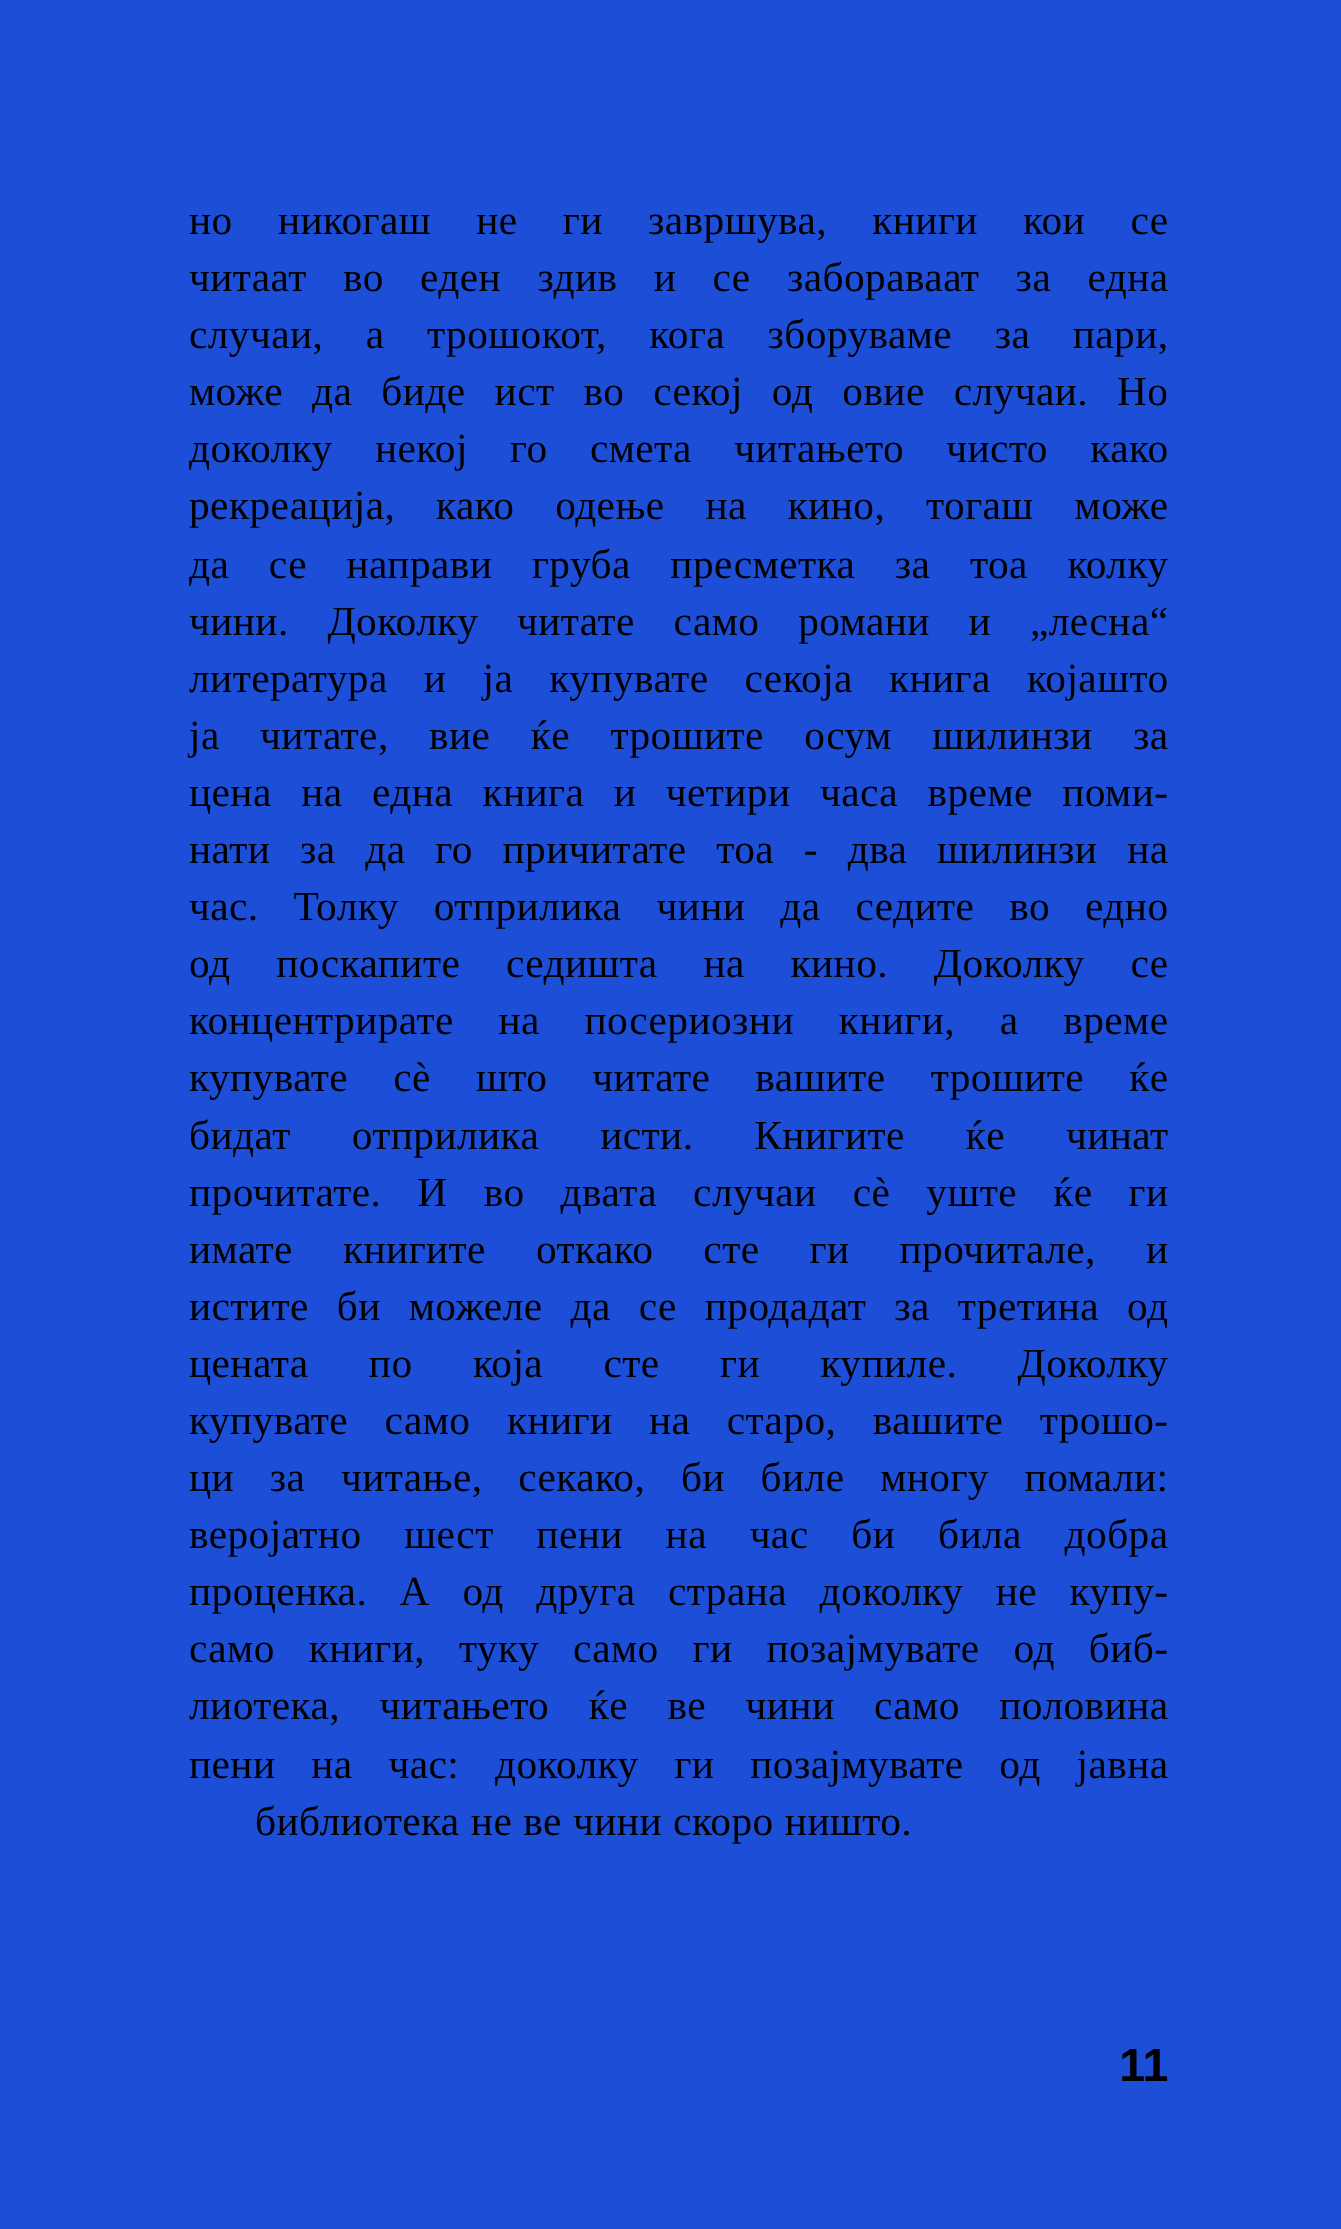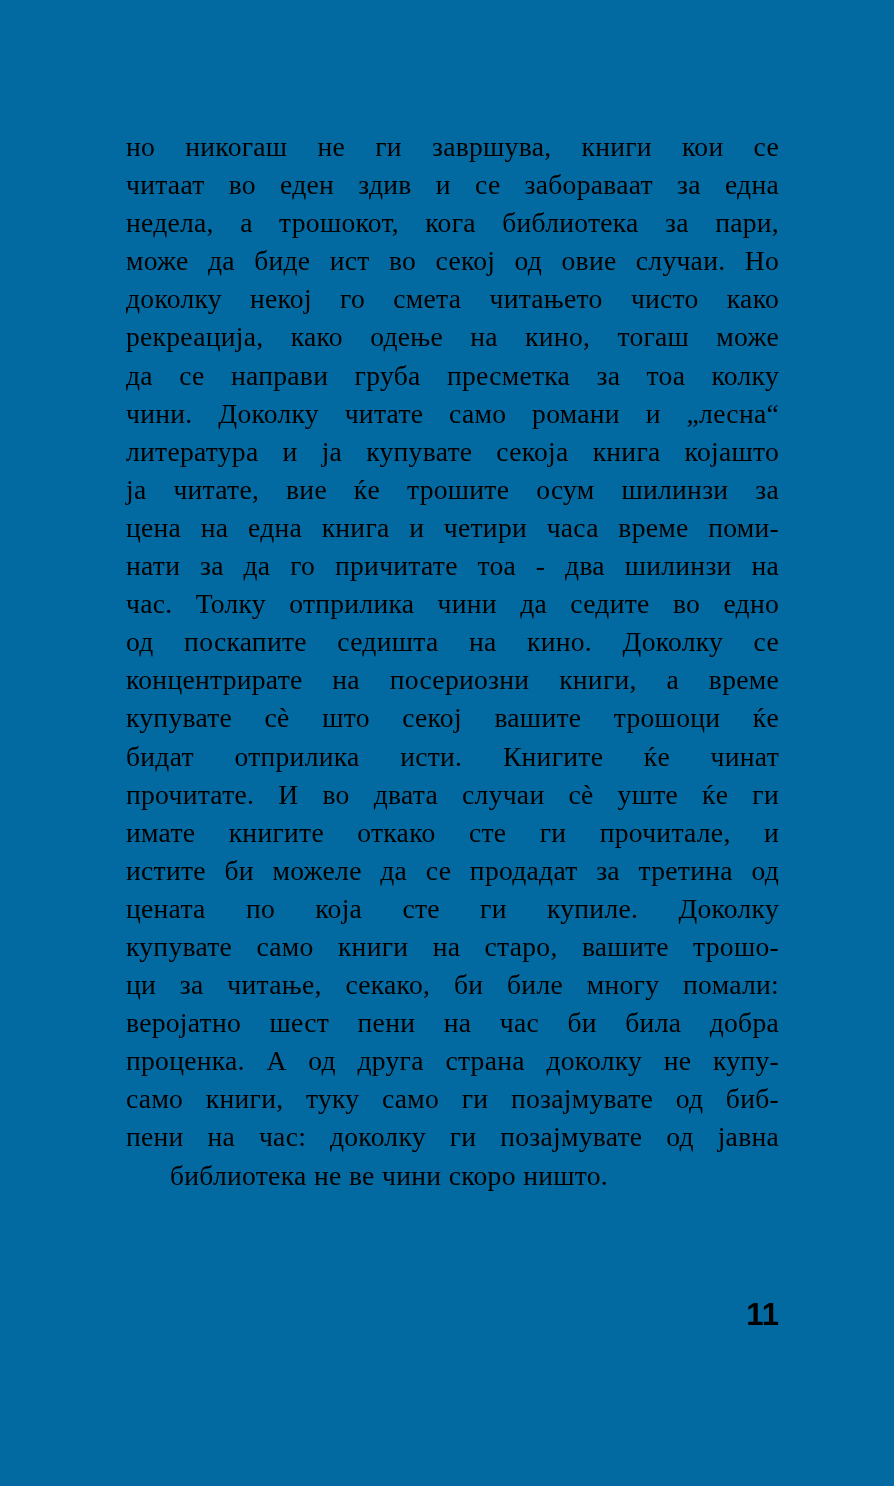--- a/index.html
+++ b/index.html
@@ -9,21 +9,21 @@
     background: #ffffff;
   }
   body {
     font-family: "Liberation Serif", "DejaVu Serif", serif;
     color: #000000;
   }
   .page {
     position: relative;
     width: 894px;
     height: 1486px;
-    background: #0369a1;
+    background: #1d4ed8;
     overflow: hidden;
     margin: 0 auto;
   }
   .text-block {
     position: absolute;
     left: 126px;
     top: 128px;
     width: 653px;
   }
   .body-paragraph {
@@ -44,63 +44,64 @@
     white-space: pre-wrap;
     height: 38.1px;
   }
   .line.last {
     text-align-last: left;
     margin-left: 44px;
   }
   .page-number {
     position: absolute;
     left: 126px;
-    top: 1298px;
+    top: 1360px;
     width: 653px;
     text-align: right;
     font-family: "Liberation Sans", "DejaVu Sans", sans-serif;
     font-weight: bold;
     font-size: 31px;
     line-height: 34px;
     color: #000000;
   }
 </style>
 </head>
 <body>
 
 <div class="page">
 
   <div class="text-block">
     <div class="body-paragraph">
       <span class="line">но никогаш не ги завршува, книги кои се</span>
       <span class="line">читаат во еден здив и се забораваат за една</span>
-      <span class="line">недела, а трошокот, кога библиотека за пари,</span>
+      <span class="line">случаи, а трошокот, кога зборуваме за пари,</span>
       <span class="line">може да биде ист во секој од овие случаи. Но</span>
       <span class="line">доколку некој го смета читањето чисто како</span>
       <span class="line">рекреација, како одење на кино, тогаш може</span>
       <span class="line">да се направи груба пресметка за тоа колку</span>
       <span class="line">чини. Доколку читате само романи и „лесна“</span>
       <span class="line">литература и ја купувате секоја книга којашто</span>
       <span class="line">ја читате, вие ќе трошите осум шилинзи за</span>
       <span class="line">цена на една книга и четири часа време поми-</span>
       <span class="line">нати за да го причитате тоа - два шилинзи на</span>
       <span class="line">час. Толку отприлика чини да седите во едно</span>
       <span class="line">од поскапите седишта на кино. Доколку се</span>
       <span class="line">концентрирате на посериозни книги, а време</span>
-      <span class="line">купувате сè што секој вашите трошоци ќе</span>
+      <span class="line">купувате сè што читате вашите трошите ќе</span>
       <span class="line">бидат отприлика исти. Книгите ќе чинат</span>
       <span class="line">прочитате. И во двата случаи сè уште ќе ги</span>
       <span class="line">имате книгите откако сте ги прочитале, и</span>
       <span class="line">истите би можеле да се продадат за третина од</span>
       <span class="line">цената по која сте ги купиле. Доколку</span>
       <span class="line">купувате само книги на старо, вашите трошо-</span>
       <span class="line">ци за читање, секако, би биле многу помали:</span>
       <span class="line">веројатно шест пени на час би била добра</span>
       <span class="line">проценка. А од друга страна доколку не купу-</span>
       <span class="line">само книги, туку само ги позајмувате од биб-</span>
+      <span class="line">лиотека, читањето ќе ве чини само половина</span>
       <span class="line">пени на час: доколку ги позајмувате од јавна</span>
       <span class="line last">библиотека не ве чини скоро ништо.</span>
     </div>
   </div>
 
   <div class="page-number">11</div>
 
 </div>
 
 </body></html>

